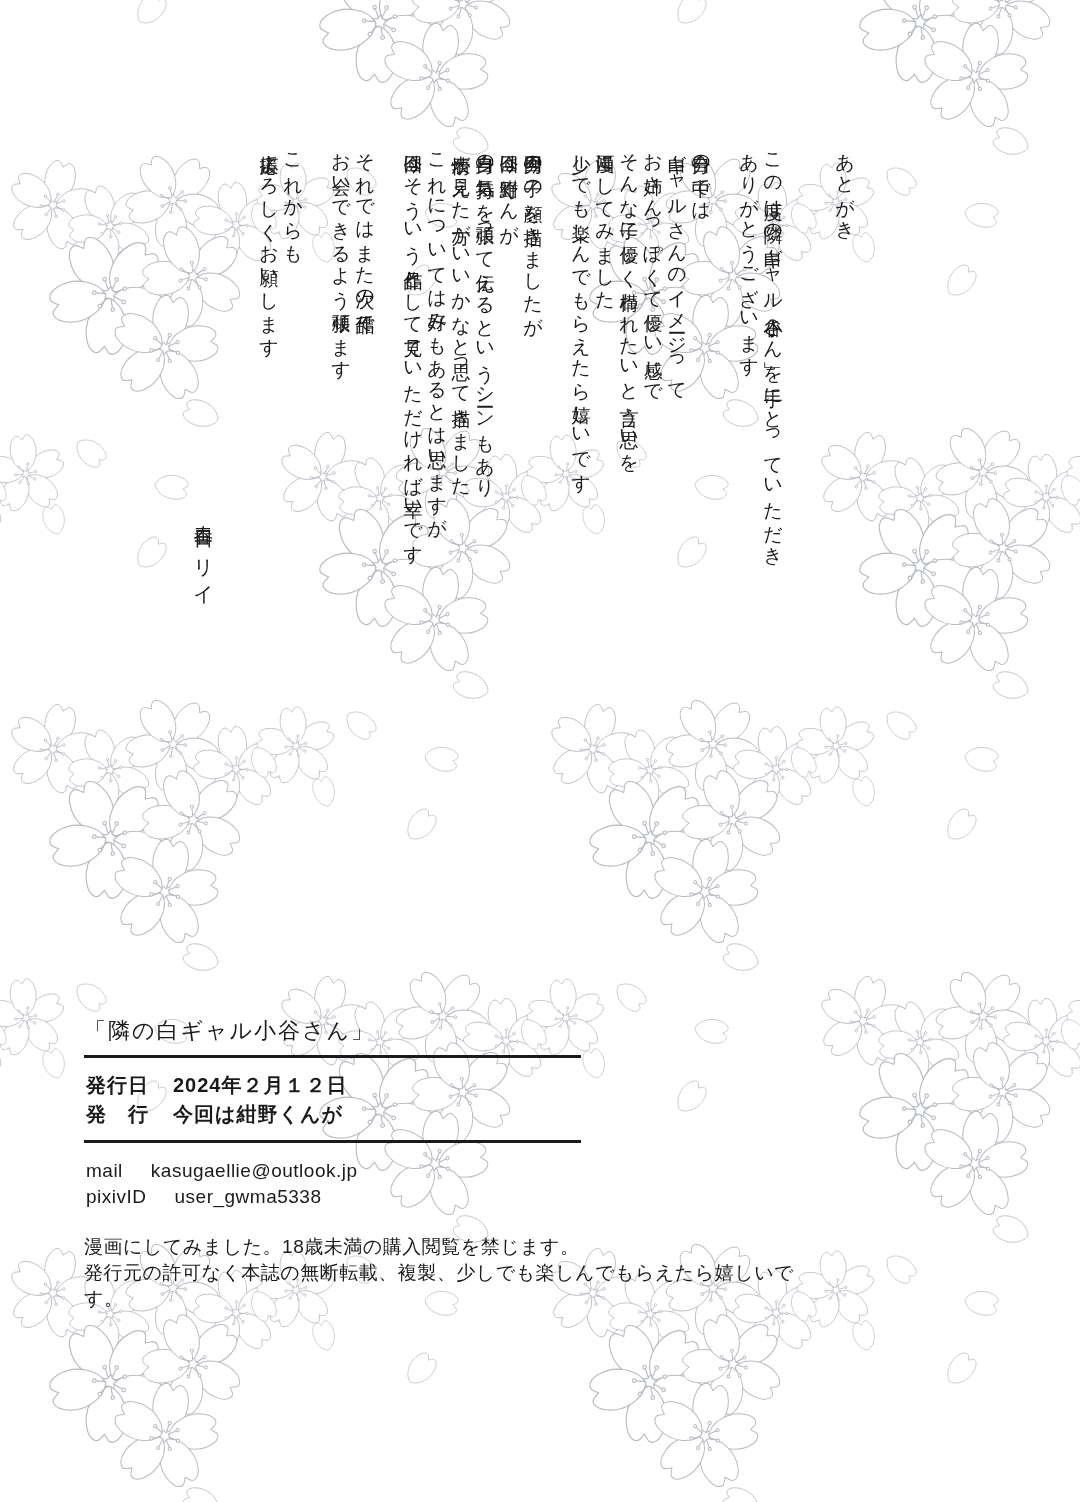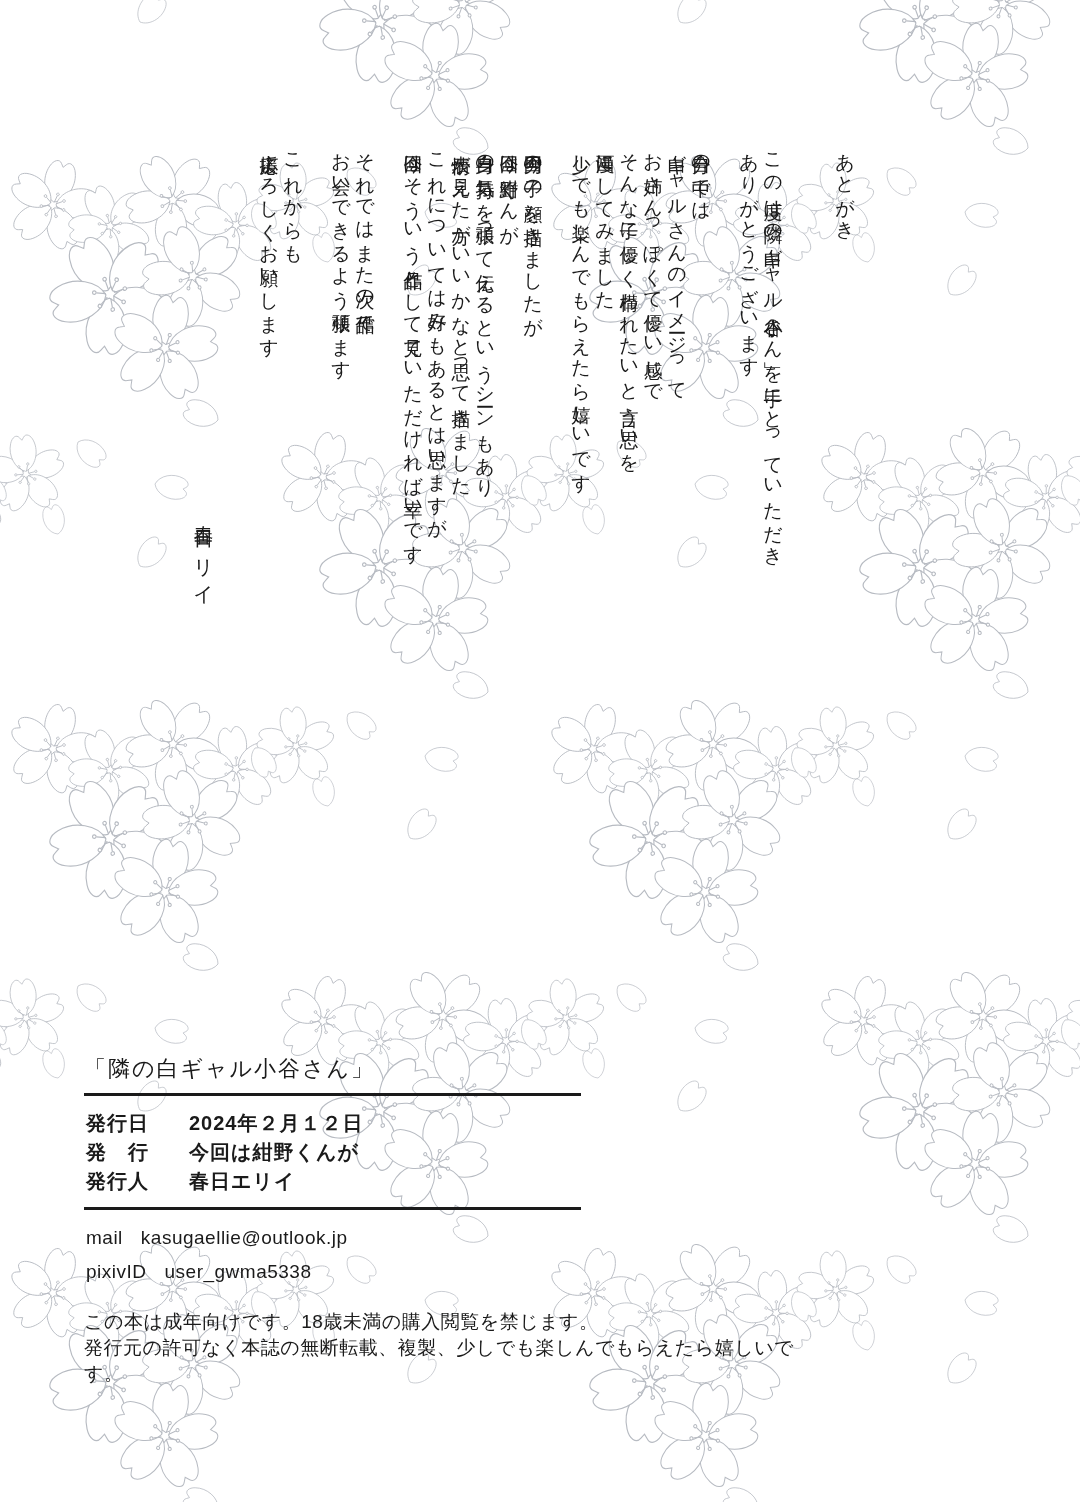--- a/index.html
+++ b/index.html
@@ -48,57 +48,56 @@
     writing-mode: vertical-rl;
     text-orientation: mixed;
     font-family: "DejaVu Serif", "Liberation Serif", serif;
     font-size: 20px;
     letter-spacing: 4px;
   }
   
   .colophon {
     position: absolute;
     left: 84px;
-    top: 1054px;
+    top: 1016px;
     width: 740px;
     z-index: 2;
   }
   .book-title {
     font-family: "DejaVu Serif", "Liberation Serif", serif;
     font-size: 22px;
     letter-spacing: 2px;
     margin-bottom: 9px;
   }
   .rule {
     width: 497px;
     height: 3px;
     background: #1a1a1a;
   }
   .pub-rows {
     margin: 13px 0 11px 2px;
   }
   .pub-row {
     display: flex;
-    column-gap: 40px;
+    column-gap: 24px;
     font-size: 20px;
     line-height: 29px;
     font-weight: 600;
     letter-spacing: 1px;
   }
   .contact-rows {
     margin: 15px 0 0 2px;
   }
   .contact-row {
     display: flex;
-    column-gap: 18px;
+    column-gap: 28px;
     font-size: 19px;
     line-height: 26px;
     font-weight: 500;
     letter-spacing: 0.5px;
-    margin-top: 8px;
   }
   .disclaimer {
     margin: 24px 0 0 0;
     font-size: 19px;
     line-height: 26px;
     font-weight: 500;
     letter-spacing: 0.5px;
   }
 </style>
 </head>
@@ -212,37 +211,33 @@
 
     <div class="pub-rows">
       <div class="pub-row">
         <span class="pub-label">発行日</span>
         <span class="pub-value">2024年２月１２日</span>
       </div>
       <div class="pub-row">
         <span class="pub-label">発　行</span>
         <span class="pub-value">今回は紺野くんが</span>
       </div>
-      <div class="pub-row">
-        <span class="pub-label">発行人</span>
-        <span class="pub-value">春日エリイ</span>
-      </div>
     </div>
     <div class="rule"></div>
 
     <div class="contact-rows">
       <div class="contact-row">
         <span class="contact-label">mail</span>
         <span class="contact-value">kasugaellie@outlook.jp</span>
       </div>
       <div class="contact-row">
         <span class="contact-label">pixivID</span>
         <span class="contact-value">user_gwma5338</span>
       </div>
     </div>
 
     <div class="disclaimer">
-      <div>この本は成年向けです。18歳未満の購入閲覧を禁じます。</div>
+      <div>漫画にしてみました。18歳未満の購入閲覧を禁じます。</div>
       <div>発行元の許可なく本誌の無断転載、複製、少しでも楽しんでもらえたら嬉しいです。</div>
     </div>
   </div>
 
 </div>
 
 </body></html>

